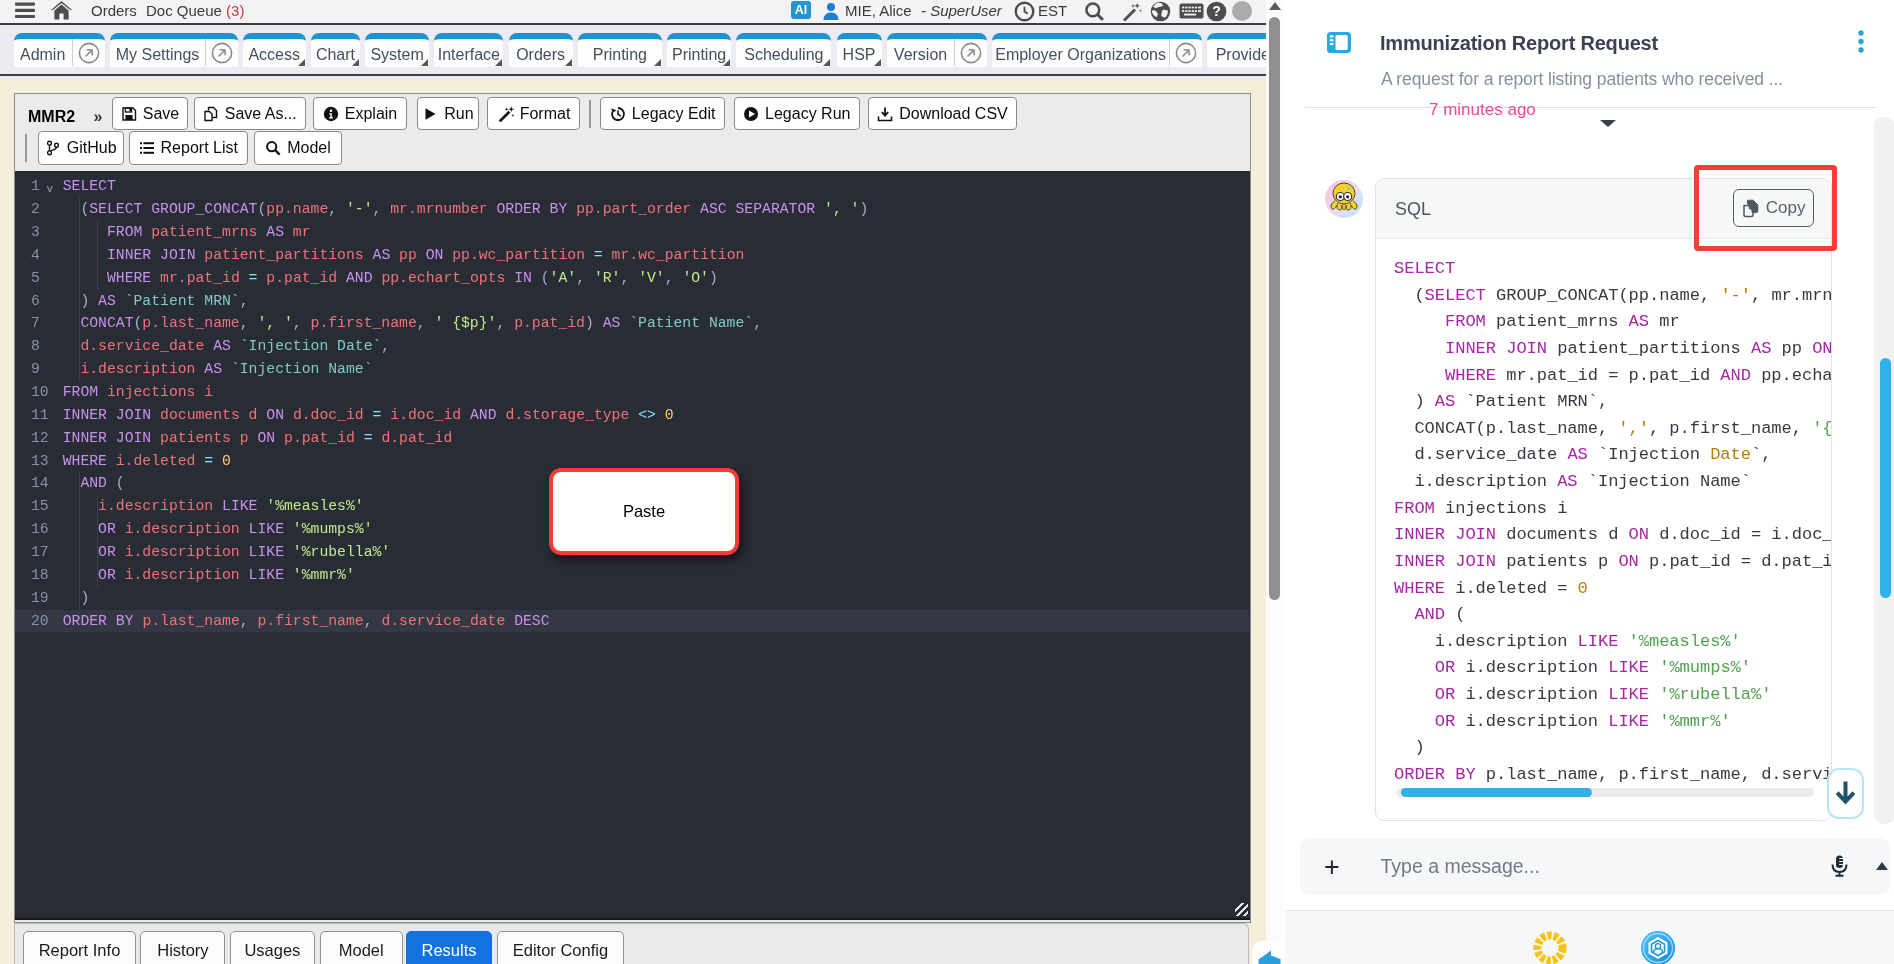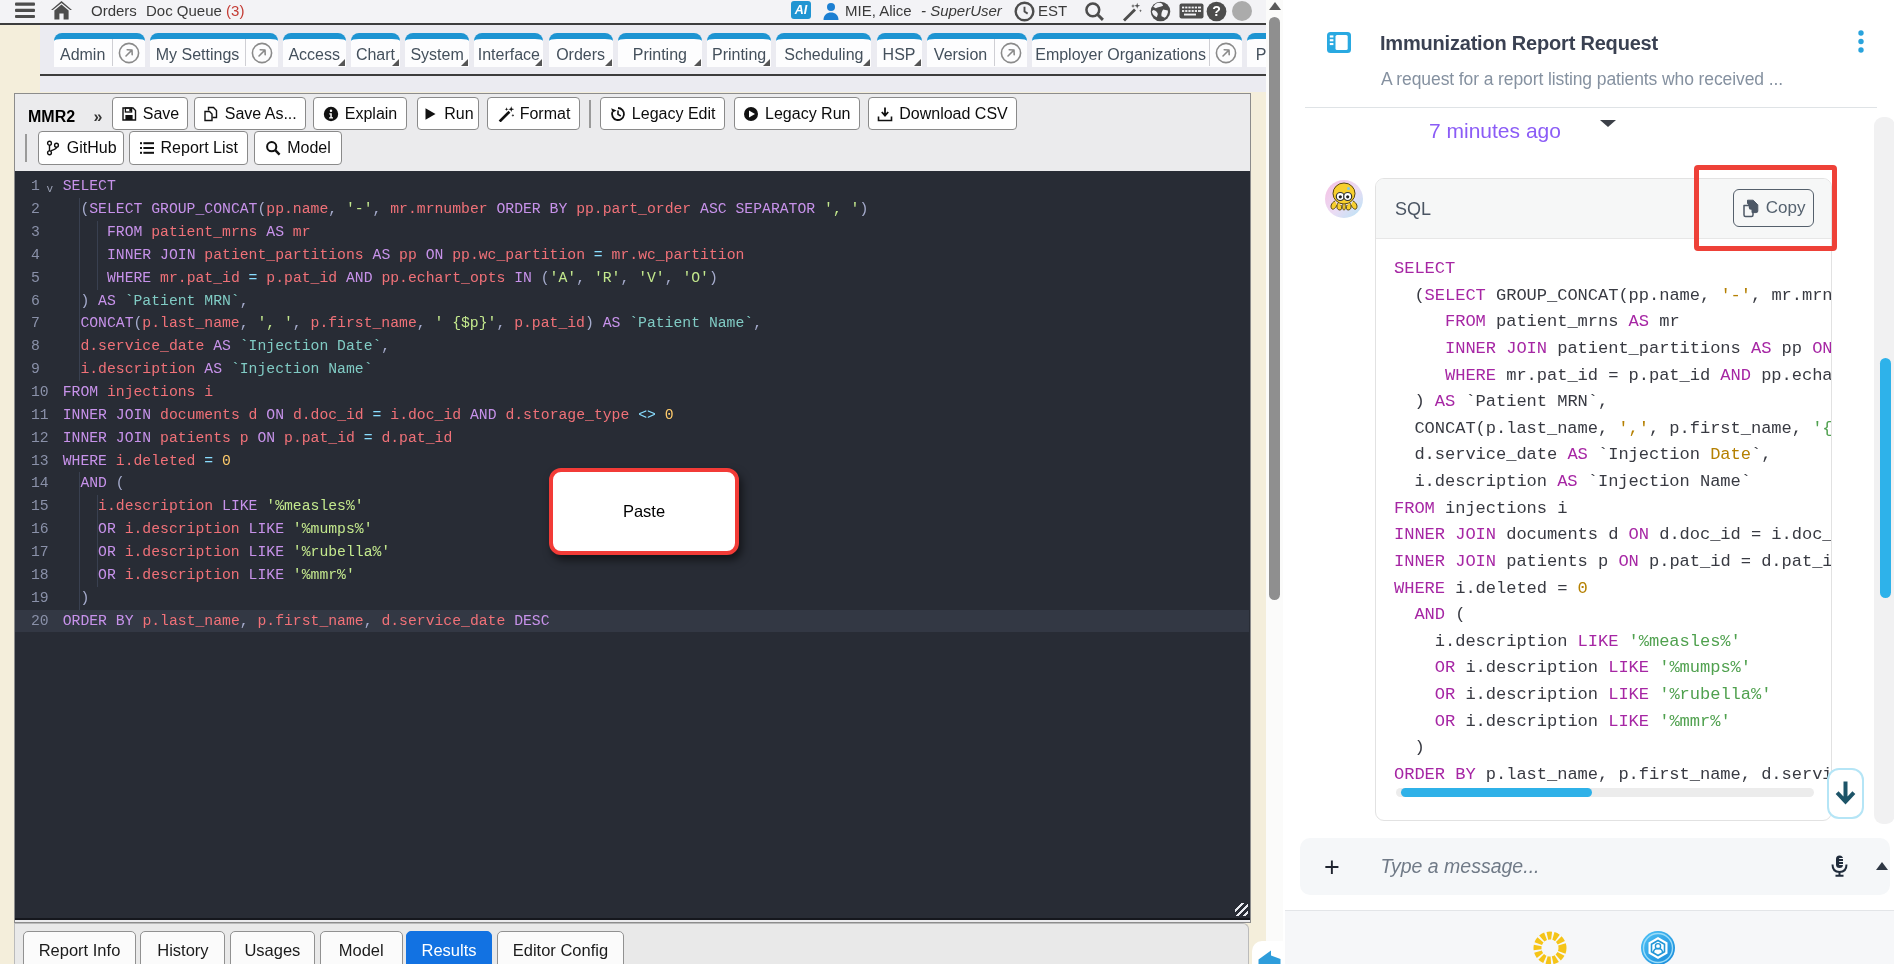--- a/index.html
+++ b/index.html
@@ -5,24 +5,24 @@
   font-family:"Liberation Sans", sans-serif; }
 
 
 #leftpane { position:absolute; left:0; top:0; width:1266px; height:964px; background:#f4eedb; }
 #tophdr { position:absolute; left:0; top:0; width:1266px; height:22.5px; background:#f3f3f6; }
 #tophdr .hline { position:absolute; left:0; top:22.5px; width:1266px; height:2.2px; background:#3d3d3d; }
 .htxt { position:absolute; top:2px; font-size:15px; color:#3a3a3a; }
 .hita { font-style:italic; }
 .hico { position:absolute; top:1px; }
 .ai-badge { position:absolute; left:791px; top:1px; width:20px; height:18px; background:#2095d2; color:#fff;
-  font-size:12.5px; font-weight:bold; text-align:center; line-height:18px; border-radius:3px;font-style:italic; }
+  font-size:12.5px; font-weight:bold; text-align:center; line-height:18px; border-radius:3px; }
 .graycirc { position:absolute; left:1232px; top:1px; width:20px; height:20px; border-radius:50%; background:#ababab; }
 
-#tabbar { position:absolute; left:0; top:24.7px; width:1267px; height:67px; background:#ebebf1; overflow:hidden;margin-left:40px; }
+#tabbar { position:absolute; left:0; top:24.7px; width:1267px; height:55px; background:#ebebf1; overflow:hidden; }
 .tab { position:absolute; top:8.8px; height:33.5px; background:#fdfdfe; border-radius:8px 8px 0 0;
   border-top:6.5px solid #1d94d2; display:flex; align-items:center; justify-content:center;
   font-size:16px; color:#44505c; overflow:hidden; padding-top:3px; }
 .tab .tlbl { white-space:nowrap; }
 .tab.hasico .tlbl { margin-right:33px; }
 .tab .tsep { width:1px; height:27px; background:#cfcfd4; margin:0 0; position:absolute; right:32px; top:0; }
 .tab .tico { position:absolute; right:5px; top:2.5px; }
 .tab .ttri { position:absolute; right:1px; bottom:1px; width:0; height:0;
   border-left:7px solid transparent; border-bottom:7px solid #555; }
 #tabbar .hline2 { position:absolute; left:0; top:49.3px; width:1266px; height:2.2px; background:#3d3d3d; }
@@ -69,21 +69,21 @@
 #corner-card { position:absolute; left:1252px; top:941px; width:40px; height:23px; background:#fff; border-radius:10px 0 0 0; }
 #bluearrow { position:absolute; left:1258px; top:950px; width:24px; height:14px; overflow:hidden; }
 
 
 #rightpanel { position:absolute; left:1283px; top:0; width:611px; height:812px; background:#fff; }
 #chat-icon { position:absolute; left:44px; top:31.6px; }
 #chat-title { position:absolute; left:97px; top:32px; font-size:20px; font-weight:bold; color:#3a4152; letter-spacing:-0.2px; }
 #chat-sub { position:absolute; left:98px; top:68.5px; font-size:17.5px; color:#8591a0; letter-spacing:-0.1px; }
 #dots { position:absolute; left:574px; top:29px; }
 #hdr-div { position:absolute; left:22px; top:106.6px; width:572px; height:1px; background:#dfe3e6; }
-#time { position:absolute; left:146px; top:119px; font-size:21px; color:#8b5cf6; }
+#time { position:absolute; left:146px; top:100px; font-size:17px; color:#ec4899; }
 #time-caret { position:absolute; left:317px; top:120px; width:0; height:0; border-left:8.5px solid transparent;
   border-right:8.5px solid transparent; border-top:7px solid #3c4048; }
 #avatar { position:absolute; left:42px; top:180px; }
 
 #sqlcard { position:absolute; left:92px; top:178px; width:457px; height:643px; background:#fff;
   border:1px solid #e2e2e2; border-radius:9px; }
 #sqlhdr { position:absolute; left:0; top:0; width:100%; height:60px; background:#f6f7f7;
   border-bottom:1px solid #e7e7e7; border-radius:8px 8px 0 0; }
 #sqlhdr .t { position:absolute; left:19px; top:20px; font-size:18px; color:#4b5563; }
 #copybtn { position:absolute; left:356.7px; top:10px; width:81px; height:38px; border:1.5px solid #55606c;
@@ -98,21 +98,21 @@
 #hsb .thumb { position:absolute; left:5px; top:0; width:191px; height:9px; background:#2fb1e8; border-radius:5px; }
 #redrect { position:absolute; left:411.3px; top:164.9px; width:142.7px; height:86.6px;
   border:5px solid #ee4138; border-radius:4px; }
 #downbtn { position:absolute; left:544px; top:768px; width:37px; height:51.4px; background:#fff;
   border:2px solid #b5e5f6; border-radius:12px; }
 #rsb { position:absolute; left:591px; top:117px; width:21px; height:707px; background:#f1f1f2; border-radius:9px; }
 #rsb .thumb { position:absolute; left:6px; top:240.5px; width:11px; height:240px; background:#2eb2ea; border-radius:6px; }
 
 #inputbar { position:absolute; left:17px; top:838px; width:590px; height:57px; background:#f5f7f9; border-radius:10px; }
 #plus { position:absolute; left:41px; top:852px; font-size:27px; color:#1f2430; font-weight:400; }
-#typemsg { position:absolute; left:97.5px; top:855px; font-size:19.5px; color:#707a87;font-style:italic; }
+#typemsg { position:absolute; left:97.5px; top:855px; font-size:19.5px; color:#707a87; }
 #mic { position:absolute; left:548px; top:855px; }
 #upcaret { position:absolute; left:593px; top:861.5px; width:0; height:0; border-left:6.5px solid transparent;
   border-right:6.5px solid transparent; border-bottom:8px solid #2e3744; }
 #bot-div { position:absolute; left:2px; top:910.4px; width:609px; height:1px; background:#e3e5e8; }
 #botbar { position:absolute; left:2px; top:911.4px; width:609px; height:52.6px; background:#f6f7f9; }
 </style></head>
 <body>
 <div id="leftpane">
   <div id="tophdr">
     <svg class="hico" style="left:15px;top:2px" width="20" height="17" viewBox="0 0 20 17">

